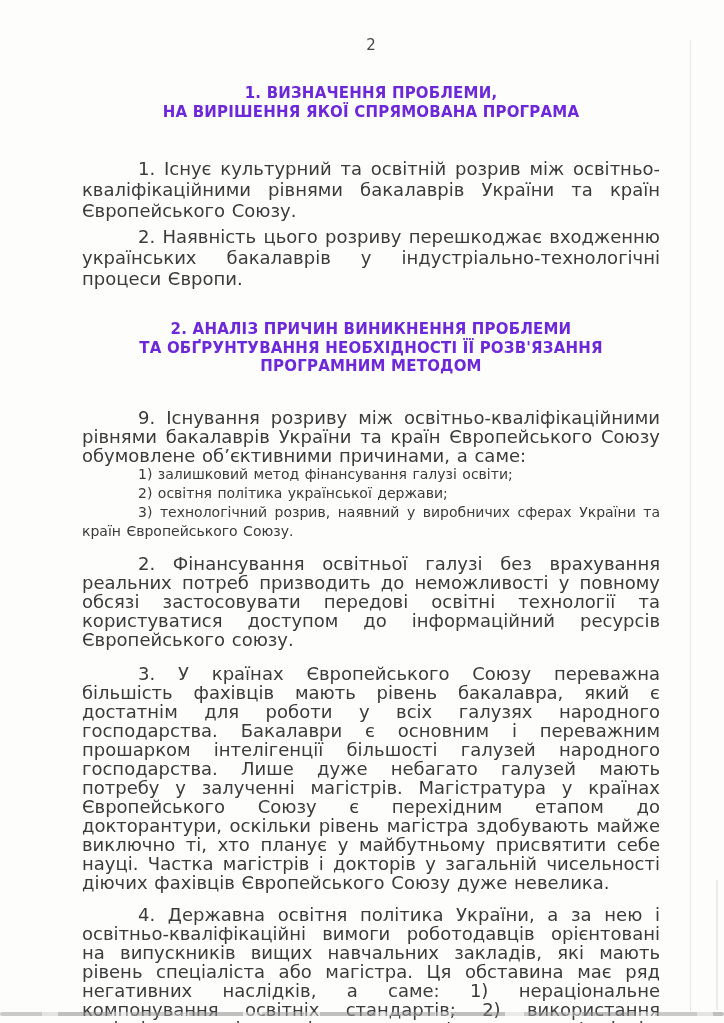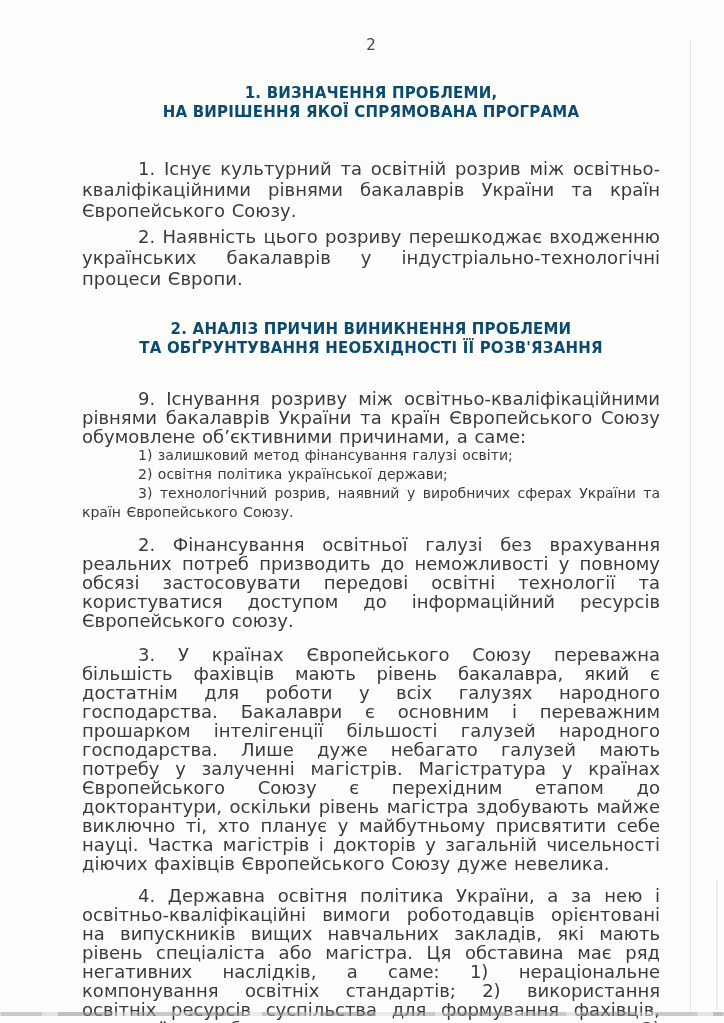--- a/index.html
+++ b/index.html
@@ -27,21 +27,21 @@
     text-align: center;
     font-size: 15px;
     line-height: 18px;
     color: #474747;
   }
   .heading {
     text-align: center;
     font-weight: bold;
     font-size: 15px;
     line-height: 18.5px;
-    color: #0c4a6e;
+    color: #6d28d9;
     letter-spacing: 0.2px;
   }
   .heading-line { display: block; }
   .h1 { margin-top: 30px; }
   .h2 { margin-top: 31px; }
   .para {
     font-size: 18px;
     text-align: justify;
     text-indent: 56px;
     margin: 0;
@@ -104,20 +104,21 @@
       <span class="heading-line">1. ВИЗНАЧЕННЯ ПРОБЛЕМИ,</span>
       <span class="heading-line">НА ВИРІШЕННЯ ЯКОЇ СПРЯМОВАНА ПРОГРАМА</span>
     </div>
 
     <p class="para sec1-para mt-37">1. Існує культурний та освітній розрив між освітньо-кваліфікаційними рівнями бакалаврів України та країн Європейського Союзу.</p>
     <p class="para sec1-para mt-11">2. Наявність цього розриву перешкоджає входженню українських бакалаврів у індустріально-технологічні процеси Європи.</p>
 
     <div class="heading h2">
       <span class="heading-line">2. АНАЛІЗ ПРИЧИН ВИНИКНЕННЯ ПРОБЛЕМИ</span>
       <span class="heading-line">ТА ОБҐРУНТУВАННЯ НЕОБХІДНОСТІ ЇЇ РОЗВ'ЯЗАННЯ</span>
+      <span class="heading-line">ПРОГРАМНИМ МЕТОДОМ</span>
     </div>
 
     <p class="para sec2-para mt-32">9. Існування розриву між освітньо-кваліфікаційними рівнями бакалаврів України та країн Європейського Союзу обумовлене об’єктивними причинами, а саме:</p>
     <p class="list-item">1) залишковий метод фінансування галузі освіти;</p>
     <p class="list-item">2) освітня політика української держави;</p>
     <p class="list-item">3) технологічний розрив, наявний у виробничих сферах України та країн Європейського Союзу.</p>
 
     <p class="para sec2-para mt-13">2. Фінансування освітньої галузі без врахування реальних потреб призводить до неможливості у повному обсязі застосовувати передові освітні технології та користуватися доступом до інформаційний ресурсів Європейського союзу.</p>
     <p class="para sec2-para mt-15">3. У країнах Європейського Союзу переважна більшість фахівців мають рівень бакалавра, який є достатнім для роботи у всіх галузях народного господарства. Бакалаври є основним і переважним прошарком інтелігенції більшості галузей народного господарства. Лише дуже небагато галузей мають потребу у залученні магістрів. Магістратура у країнах Європейського Союзу є перехідним етапом до докторантури, оскільки рівень магістра здобувають майже виключно ті, хто планує у майбутньому присвятити себе науці. Частка магістрів і докторів у загальній чисельності діючих фахівців Європейського Союзу дуже невелика.</p>
     <p class="para sec2-para mt-13">4. Державна освітня політика України, а за нею і освітньо-кваліфікаційні вимоги роботодавців орієнтовані на випускників вищих навчальних закладів, які мають рівень спеціаліста або магістра. Ця обставина має ряд негативних наслідків, а саме: 1) нераціональне компонування освітніх стандартів; 2) використання освітніх ресурсів суспільства для формування фахівців, реальної потреби у яких народне господарство не має; 3) здорожчання освітніх послуг для народного господарства.</p>

